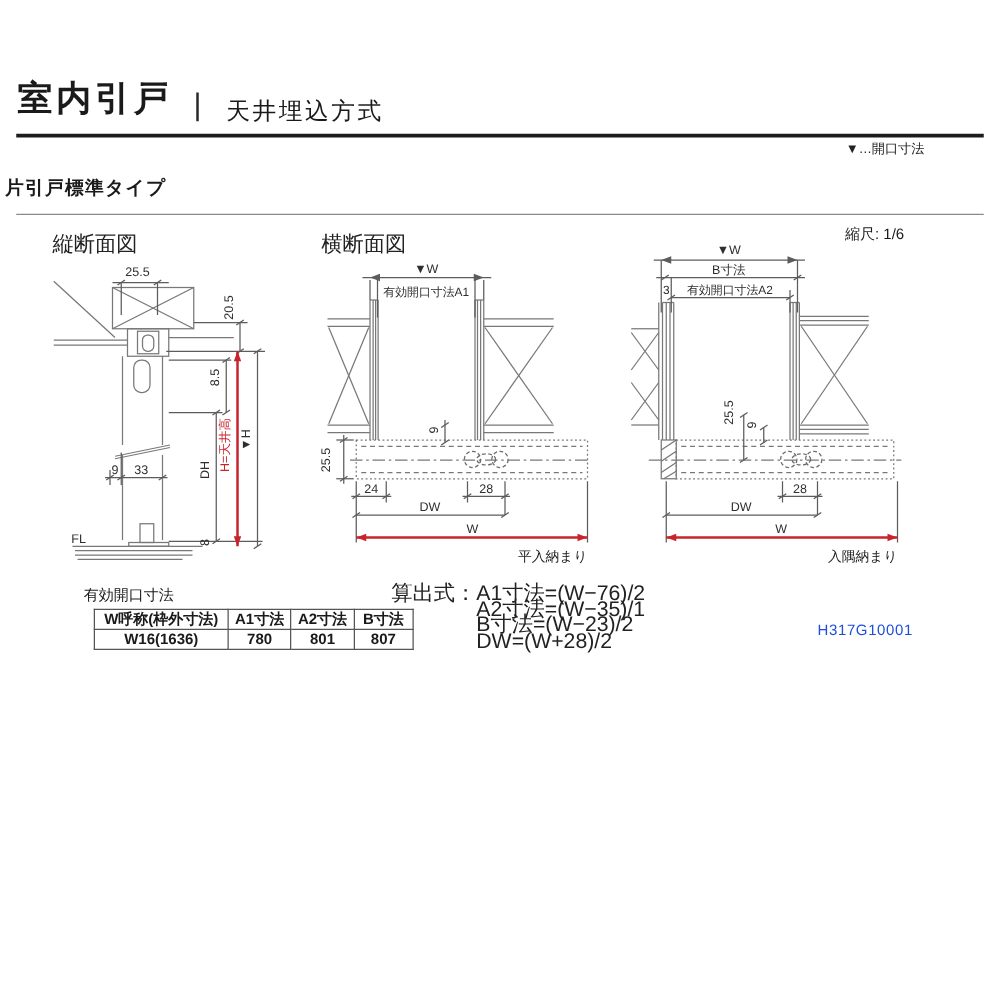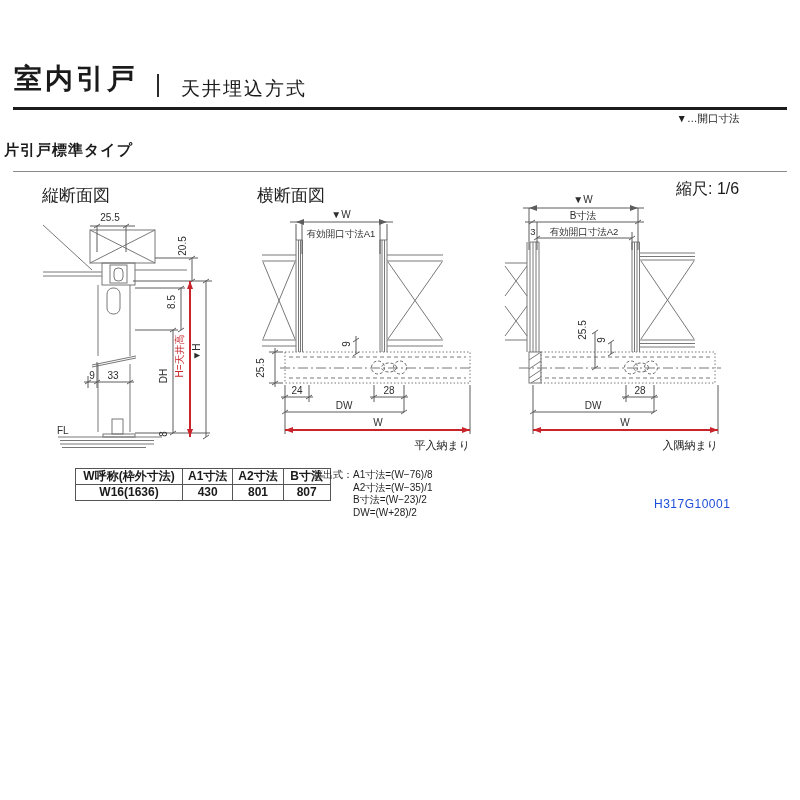--- a/index.html
+++ b/index.html
@@ -9,35 +9,35 @@
     overflow:hidden;
   }
   .abs{position:absolute;}
   .page-title{left:14px;top:60px;font-size:28px;font-weight:bold;letter-spacing:3px;}
   .title-divider{left:157px;top:74px;width:2px;height:23px;background:#2a2a2a;}
   .page-subtitle{left:181px;top:76px;font-size:19px;letter-spacing:2px;text-align:right;}
   .rule1{left:13px;top:107px;width:774px;height:3px;background:#1c1c1c;}
   .legend{left:628px;top:112px;width:160px;text-align:center;font-size:10.5px;color:#222;}
   .section-title{left:4px;top:141px;font-size:15px;font-weight:bold;letter-spacing:1px;}
   .rule2{left:13px;top:171px;width:774px;height:1px;background:#8a8a8a;}
-  .scale-label{left:676px;top:179px;font-size:16px;}
+  .scale-label{left:676px;top:179px;font-size:12px;}
   .draw-label{font-size:17px;color:#222;}
   .code{left:654px;top:497px;font-size:12px;letter-spacing:0.5px;color:#1d4ed8;}
 
   
   .tbl-title{font-size:12px;margin-bottom:2px;}
   table.spec{border-collapse:collapse;margin-left:8px;}
   table.spec th,table.spec td{
     border:1px solid #555;font-size:12px;font-weight:bold;
     text-align:center;padding:0 5px;height:15px;line-height:15px;white-space:nowrap;
   }
   .col-w{min-width:96px;} .col-n{min-width:36px;}
 
   
-  .formulas{left:313px;top:469px;font-size:10px;line-height:12.5px;display:flex;color:#222;}
+  .formulas{left:313px;top:469px;font-size:17px;line-height:12.5px;display:flex;color:#222;}
   .formulas .flabel{white-space:nowrap;}
   .formulas .flines div{white-space:nowrap;}
 
   
   svg{position:absolute;overflow:visible;}
   .ln line,.ln rect,.ln path{stroke:#787878;stroke-width:1;fill:none;}
   .dim line{stroke:#5c5c5c;stroke-width:1;fill:none;}
   .dotted{stroke-dasharray:1.5 2;}
   .dashed{stroke-dasharray:4 3;}
   .dashdot{stroke-dasharray:10 3 2 3;}
@@ -326,41 +326,42 @@
   <text class="dts mid" x="79" y="55">有効開口寸法A2</text>
   <text class="dt mid" transform="rotate(-90 81 150)" x="81" y="150">25.5</text>
   <text class="dt mid" transform="rotate(-90 100 160)" x="100" y="160">9</text>
   <text class="dt mid" x="135" y="214">28</text>
   <text class="dt mid" x="88" y="229">DW</text>
   <text class="dt mid" x="120" y="246">W</text>
   <text class="cap end" x="213" y="269">入隅納まり</text>
 </svg>
 
 <div class="abs" style="left:67px;top:468px;">
+  <div class="tbl-title">有効開口寸法</div>
   <table class="spec">
     <tbody>
         <tr>
       <th class="col-w">W呼称(枠外寸法)</th>
       <th class="col-n">A1寸法</th>
       <th class="col-n">A2寸法</th>
       <th class="col-n">B寸法</th>
     </tr>
     <tr>
       <td>W16(1636)</td>
-      <td>430</td>
+      <td>780</td>
       <td>801</td>
       <td>807</td>
     </tr>
   </tbody>
     </table>
 </div>
 
 <div class="abs formulas">
   <span class="flabel">算出式：</span>
   <div class="flines">
-    <div>A1寸法=(W−76)/8</div>
+    <div>A1寸法=(W−76)/2</div>
     <div>A2寸法=(W−35)/1</div>
     <div>B寸法=(W−23)/2</div>
     <div>DW=(W+28)/2</div>
   </div>
 </div>
 
 <div class="abs code">H317G10001</div>
 
 </body></html>

